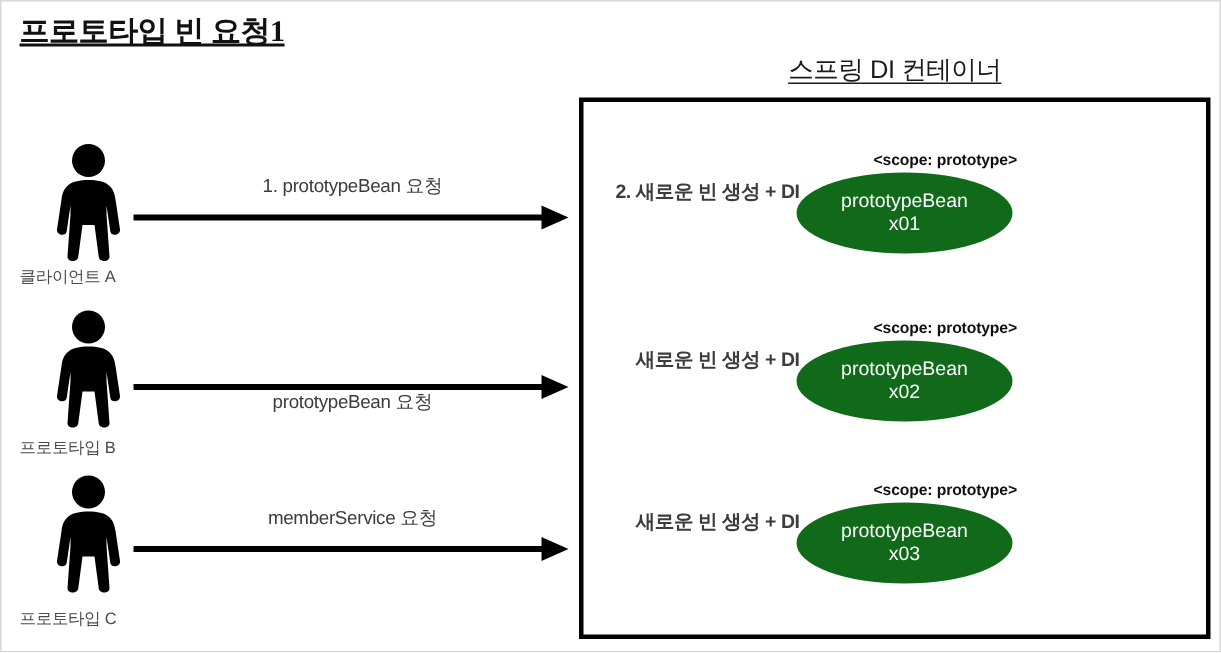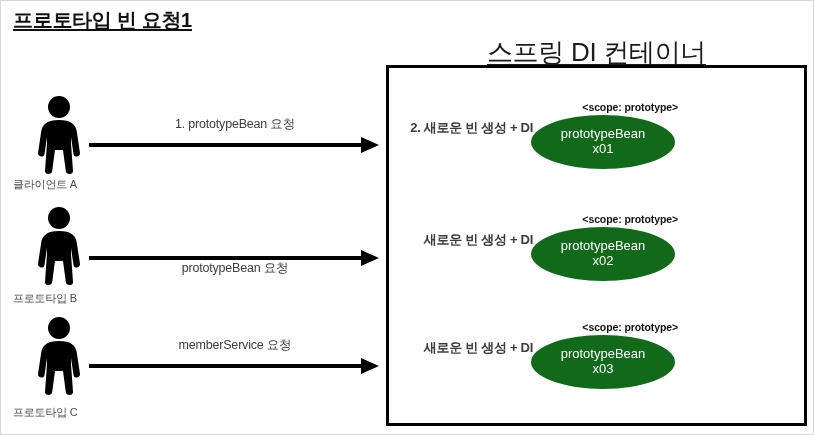--- a/index.html
+++ b/index.html
@@ -25,28 +25,29 @@
     position: absolute;
     left: 12px;
     top: 6px;
     font-size: 20px;
     font-weight: bold;
     color: #111111;
     text-decoration: underline;
     text-underline-offset: 2px;
     letter-spacing: -0.3px;
     white-space: nowrap;
+    font-family: Liberation Serif, serif;
   }
   .container-title {
     position: absolute;
     left: 385px;
     top: 34px;
     width: 421px;
     text-align: center;
-    font-size: 26px;
+    font-size: 17px;
     font-weight: normal;
     color: #1b1b1b;
     text-decoration: underline;
     text-underline-offset: 3px;
     letter-spacing: -0.3px;
     white-space: nowrap;
   }
 
   
   .di-container {

